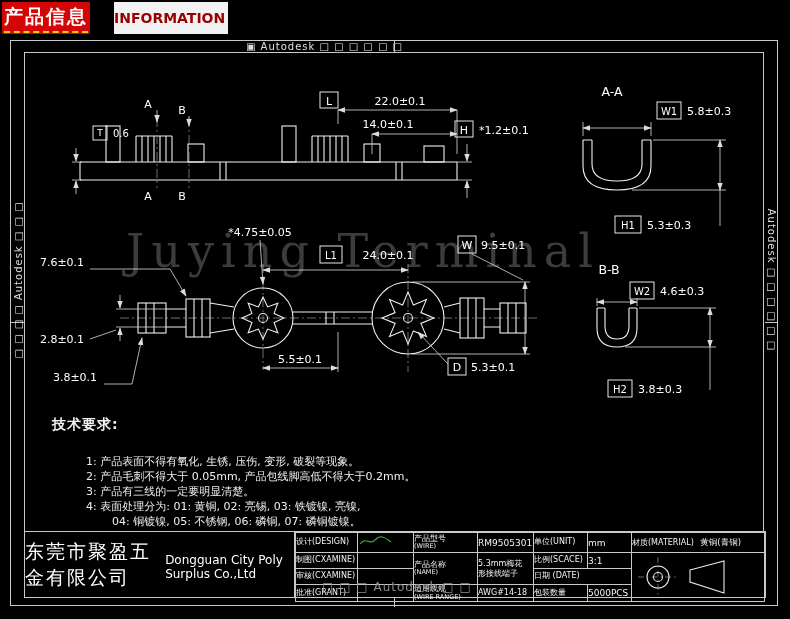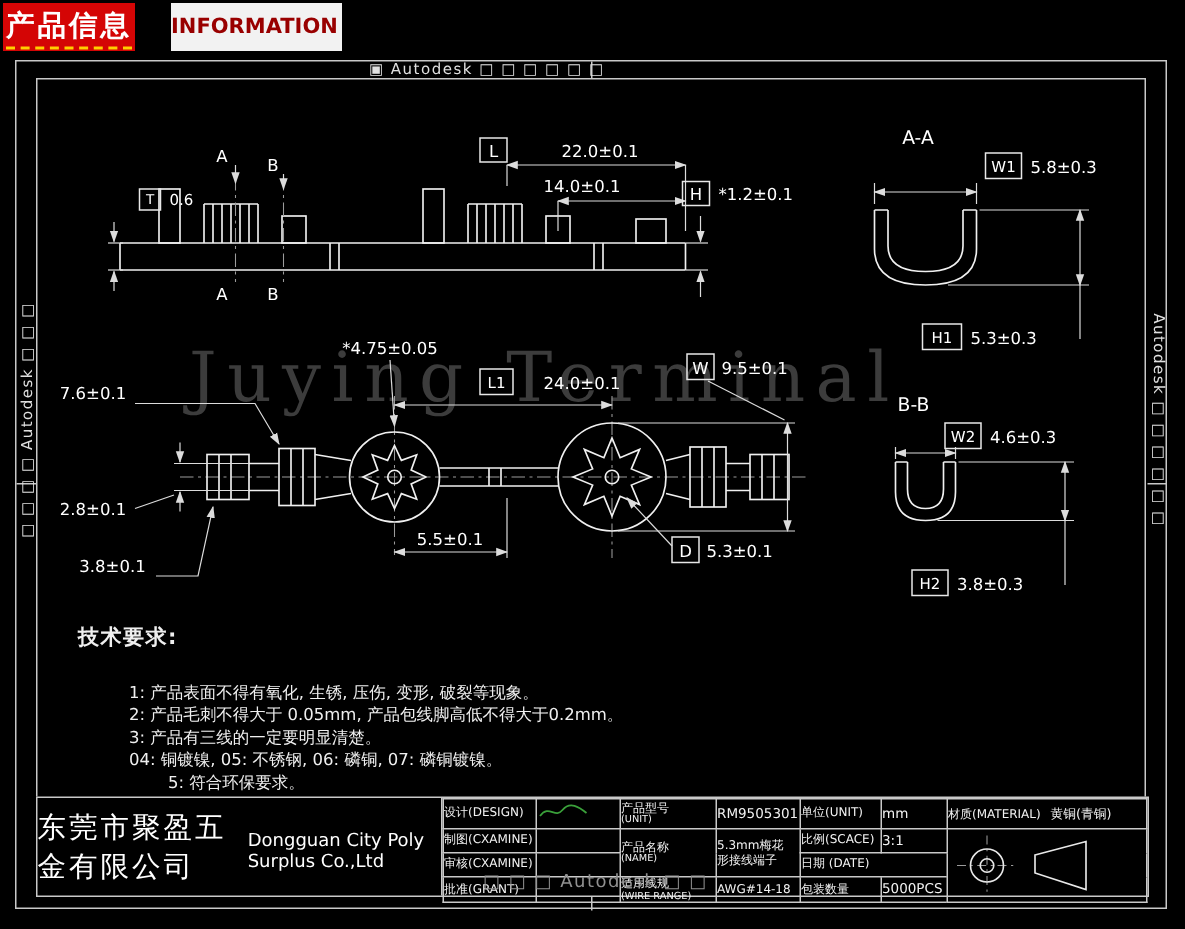--- a/index.html
+++ b/index.html
@@ -241,20 +241,21 @@
     <text class="t11" x="618" y="343">3.8±0.3</text>
   </g>
 </svg>
 
 <div class="tech">
   <div class="tech-title">技术要求:</div>
   <div class="tech-lines">
     <div>1: 产品表面不得有氧化, 生锈, 压伤, 变形, 破裂等现象。</div>
     <div>2: 产品毛刺不得大于 0.05mm, 产品包线脚高低不得大于0.2mm。</div>
     <div>3: 产品有三线的一定要明显清楚。</div>
+    <div>4: 表面处理分为: 01: 黄铜, 02: 亮锡, 03: 铁镀镍, 亮镍,</div>
     <div>04: 铜镀镍, 05: 不锈钢, 06: 磷铜, 07: 磷铜镀镍。</div>
     <div>5: 符合环保要求。</div>
   </div>
 </div>
 
 <div class="bottom">
   <div class="company">
     <div class="company-cn">东莞市聚盈五金有限公司</div>
     <div class="company-en">Dongguan City Poly Surplus Co.,Ltd</div>
   </div>
@@ -271,21 +272,21 @@
     <tbody>
         <tr>
       <td class="lbl">设计(DESIGN)</td>
       <td>
         <svg width="36" height="14" viewBox="0 0 36 14">
           <path d="M2,10 C8,2 12,12 17,6 S28,4 33,8" stroke="#3aa03a" fill="none" stroke-width="1.2"></path>
         </svg>
       </td>
       <td class="lbl">
         <div>产品型号</div>
-        <div class="sub">(UNIT)</div>
+        <div class="sub">(WIRE)</div>
       </td>
       <td class="val">RM9505301</td>
       <td class="lbl">单位(UNIT)</td>
       <td class="val">mm</td>
       <td class="mat">
         <span>材质(MATERIAL)</span>
         <span class="mv">黄铜(青铜)</span>
       </td>
     </tr>
     <tr>

